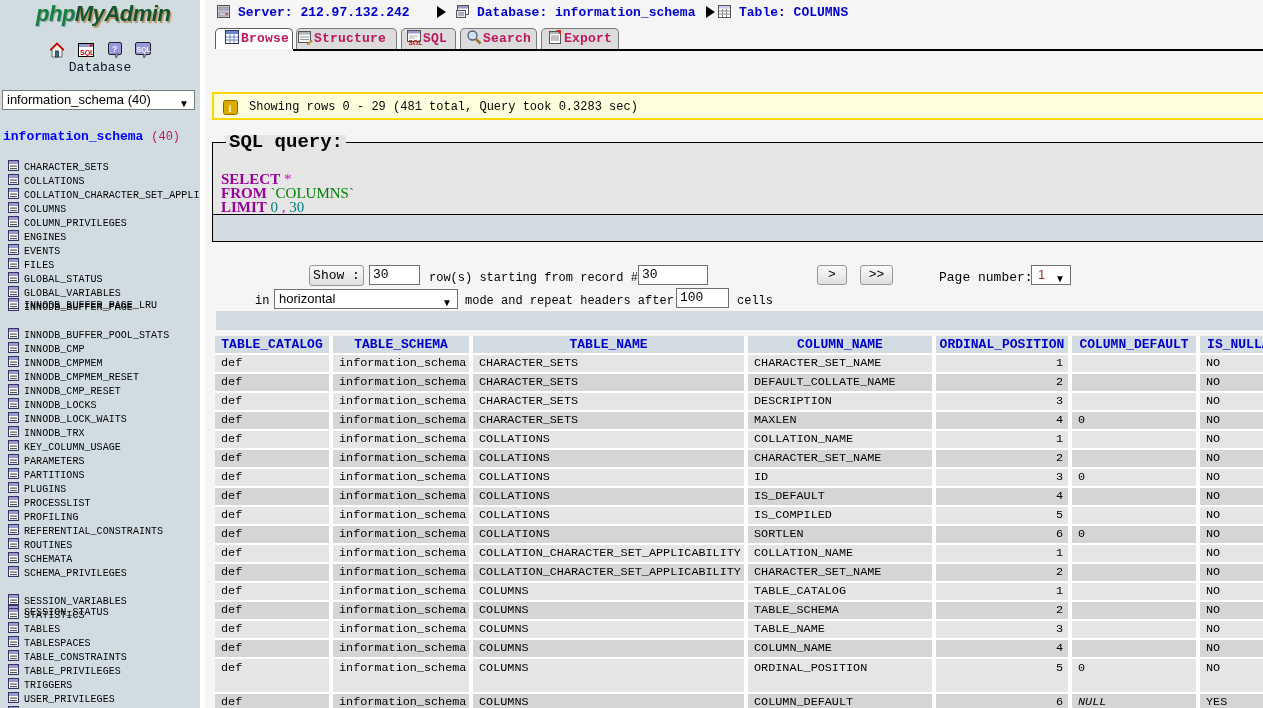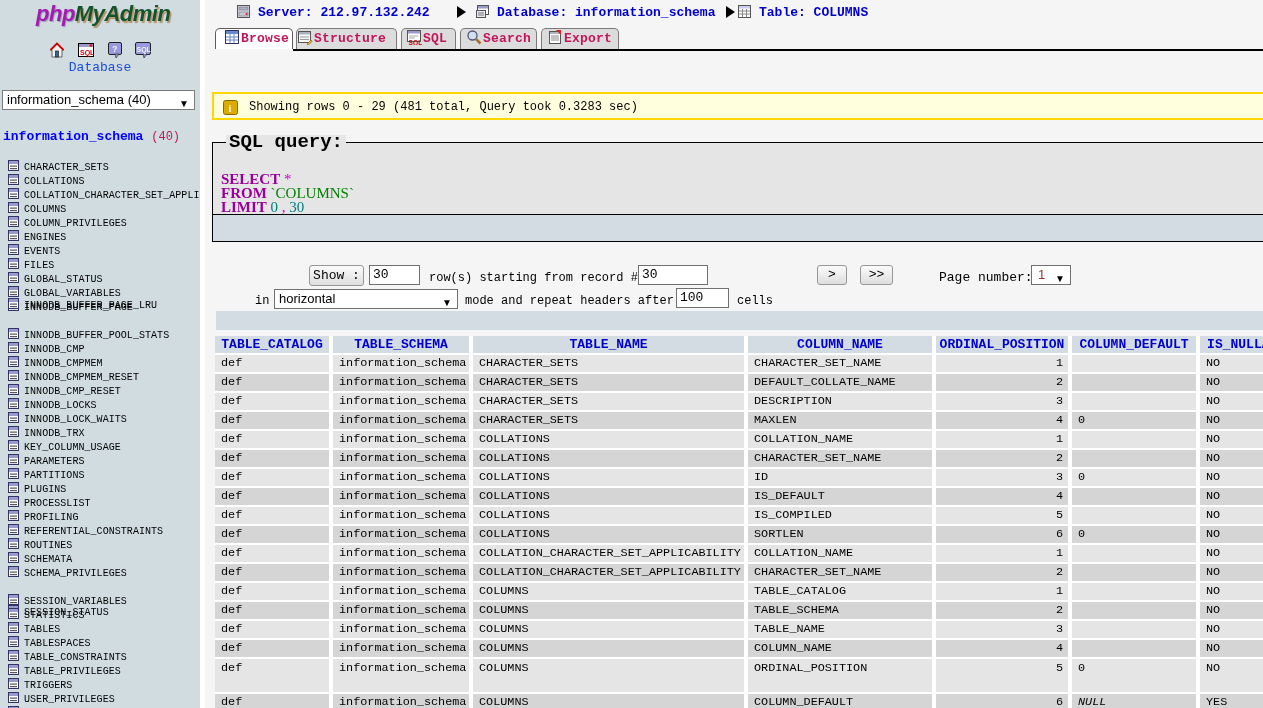--- a/index.html
+++ b/index.html
@@ -3,37 +3,37 @@
 <style>
 * { margin:0; padding:0; box-sizing:border-box; }
 body { width:1263px; height:708px; overflow:hidden; position:relative;
   font-family:"Liberation Mono", monospace; background:#f5f5f5; }
 
 #side { position:absolute; left:0; top:0; width:200px; height:708px; background:#d0dce0; }
 #divider { position:absolute; left:200px; top:0; width:5px; height:708px; background:#ffffff; }
 #logo { position:absolute; left:36px; top:1px; width:200px;
   font-family:"Liberation Sans",sans-serif; font-size:22px; font-weight:bold; font-style:italic;
   letter-spacing:-0.5px; }
-#logo .p1 { color:#a21caf; text-shadow:1px 1px 1px #9a9ab0; }
+#logo .p1 { color:#15803d; text-shadow:1px 1px 1px #9a9ab0; }
 #logo .p2 { color:#14532d; text-shadow:1.5px 1.5px 1px #b5946a; }
 .sico { position:absolute; top:42px; }
-#dblabel { position:absolute; top:60px; width:200px; text-align:center; font-size:13px; color:#1d4ed8; }
+#dblabel { position:absolute; top:60px; width:200px; text-align:center; font-size:13px; color:#0f172a; }
 #dbsel { position:absolute; left:2px; top:90px; width:193px; height:20px; background:#fff;
   border:1px solid #7b7b7b; font-family:"Liberation Sans",sans-serif; font-size:13px;
   line-height:18px; padding-left:4px; color:#000; }
 #dbsel .arr { position:absolute; right:5px; top:4px; font-size:10px; color:#000; }
 #dblink { position:absolute; left:3px; top:129px; font-size:13px; font-weight:bold; color:#0000ff; }
 #dblink span { color:#be185d; font-weight:normal; font-size:12px; }
 .ti { position:absolute; left:8px; height:14px; white-space:nowrap; }
 .ti svg { vertical-align:-1px; }
 .ti span { font-size:10px; color:#000; margin-left:5px; letter-spacing:0.05px; }
 
 #bc { position:absolute; left:0; top:0; height:24px; width:1263px;
   font-size:13px; font-weight:bold; color:#0000cc; }
-#bc > * { position:absolute; white-space:nowrap;margin-left:20px; }
+#bc > * { position:absolute; white-space:nowrap; }
 .bcarrow { width:0; height:0; border-left:9px solid #000; border-top:6px solid transparent; border-bottom:6px solid transparent; }
 
 .tab { position:absolute; top:28px; height:21px; border:1px solid #7a7a7a; border-bottom:none;
   border-radius:5px 5px 0 0; background:#dcdcdc; font-size:13px; font-weight:bold; color:#be185d;
   white-space:nowrap; letter-spacing:0.2px; line-height:19px; }
 .tab svg { vertical-align:-3px; margin-right:1px; }
 .tab.active { background:#ffffff; border-color:#5c5c5c; }
 #tabline { position:absolute; left:293px; top:49px; width:970px; height:2px; background:#000; }
 
 #notice { position:absolute; left:212px; top:92px; width:1060px; height:28px;

